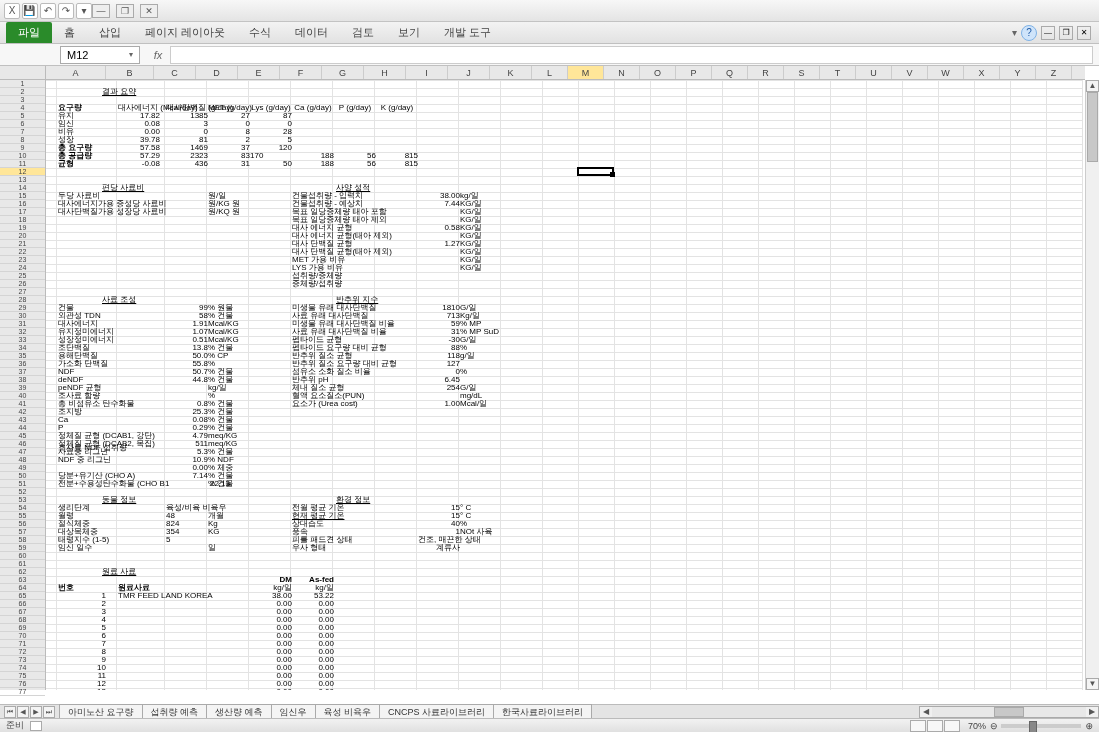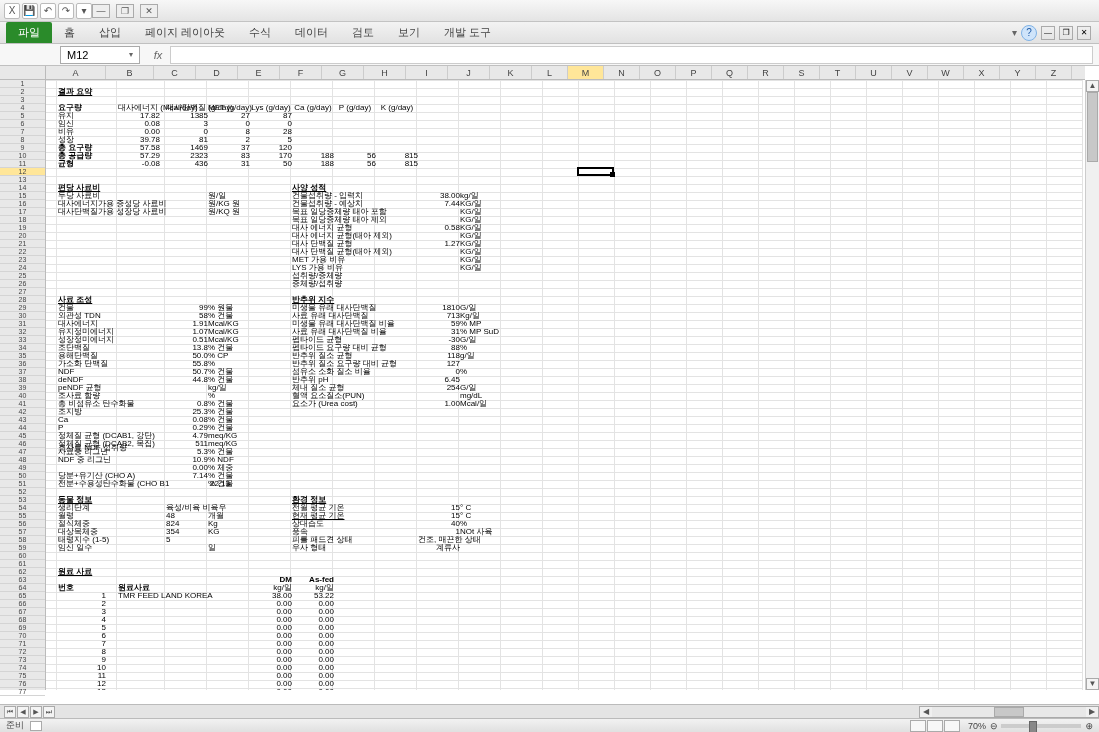--- a/index.html
+++ b/index.html
@@ -37,21 +37,21 @@
 .rowhdr div { height:8px; border-bottom:1px solid #d4d4d4; font-size:7px; color:#444; text-align:center; line-height:8px; }
 .rowhdr .sel { background:#ffe699; }
 
 .cells { position:absolute; top:14px; left:46px; right:14px; bottom:14px; overflow:hidden; }
 .cellgrid { position:relative; width:100%; height:100%; }
 .cellgrid .gl { position:absolute; background:#e3e3e3; }
 
 
 .txt { position:absolute; font-size:8px; color:#000; white-space:nowrap; line-height:8px; }
 .bold { font-weight:bold; }
-.ul { font-weight:bold; text-decoration:underline; }
+.ul { font-weight:normal; text-decoration:underline;padding-left:44px; }
 
 
 .activecell { position:absolute; border:2px solid #000; background:#fff; z-index:4; }
 .activecell::after { content:""; position:absolute; right:-3px; bottom:-3px; width:5px; height:5px; background:#000; }
 
 
 .sheettabs { position:absolute; left:0; right:0; bottom:14px; height:14px; background:#e4e4e4; border-top:1px solid #bbb; display:flex; align-items:center; font-size:9px; }
 .sheettabs .nav { display:flex; gap:1px; padding:0 4px; }
 .sheettabs .nav span { width:12px; height:12px; border:1px solid #aaa; background:#f4f4f4; display:flex; align-items:center; justify-content:center; font-size:7px; color:#555; }
 .sheettabs .tabset { display:flex; }
@@ -368,21 +368,21 @@
         <div class="txt" style="left: 204px; top: 56px; width: 42px; text-align: right;">5</div>
         <div class="txt bold" style="left: 12px; top: 64px;">총 요구량</div>
         <div class="txt" style="left: 72px; top: 64px; width: 42px; text-align: right;">57.58</div>
         <div class="txt" style="left: 120px; top: 64px; width: 42px; text-align: right;">1469</div>
         <div class="txt" style="left: 162px; top: 64px; width: 42px; text-align: right;">37</div>
         <div class="txt" style="left: 204px; top: 64px; width: 42px; text-align: right;">120</div>
         <div class="txt bold" style="left: 12px; top: 72px;">총 공급량</div>
         <div class="txt" style="left: 72px; top: 72px; width: 42px; text-align: right;">57.29</div>
         <div class="txt" style="left: 120px; top: 72px; width: 42px; text-align: right;">2323</div>
         <div class="txt" style="left: 162px; top: 72px; width: 42px; text-align: right;">83</div>
-        <div class="txt" style="left: 204px; top: 72px; width: 42px; text-align: right;">170</div>
+        <div class="txt" style="left: 204px; top: 72px; width: 42px; text-align: left;">170</div>
         <div class="txt" style="left: 246px; top: 72px; width: 42px; text-align: right;">188</div>
         <div class="txt" style="left: 288px; top: 72px; width: 42px; text-align: right;">56</div>
         <div class="txt" style="left: 330px; top: 72px; width: 42px; text-align: right;">815</div>
         <div class="txt bold" style="left: 12px; top: 80px;">균형</div>
         <div class="txt" style="left: 72px; top: 80px; width: 42px; text-align: right;">-0.08</div>
         <div class="txt" style="left: 120px; top: 80px; width: 42px; text-align: right;">436</div>
         <div class="txt" style="left: 162px; top: 80px; width: 42px; text-align: right;">31</div>
         <div class="txt" style="left: 204px; top: 80px; width: 42px; text-align: right;">50</div>
         <div class="txt" style="left: 246px; top: 80px; width: 42px; text-align: right;">188</div>
         <div class="txt" style="left: 288px; top: 80px; width: 42px; text-align: right;">56</div>
@@ -636,20 +636,29 @@
   </div>
 </div>
 
 <div class="sheettabs">
   <div class="nav">
     <span>⏮</span>
     <span>◀</span>
     <span>▶</span>
     <span>⏭</span>
   </div>
+  <div class="tabset" id="tabset">
+      <div class="stab">아미노산 요구량</div>
+      <div class="stab">섭취량 예측</div>
+      <div class="stab">생산량 예측</div>
+      <div class="stab">임신우</div>
+      <div class="stab">육성 비육우</div>
+      <div class="stab">CNCPS 사료라이브러리</div>
+      <div class="stab">한국사료라이브러리</div>
+    </div>
   <div class="hscroll">
     <div class="ar">◀</div>
     <div class="track">
         <div class="thumb"></div>
       </div>
     <div class="ar">▶</div>
   </div>
 </div>
 
 <div class="statusbar">

